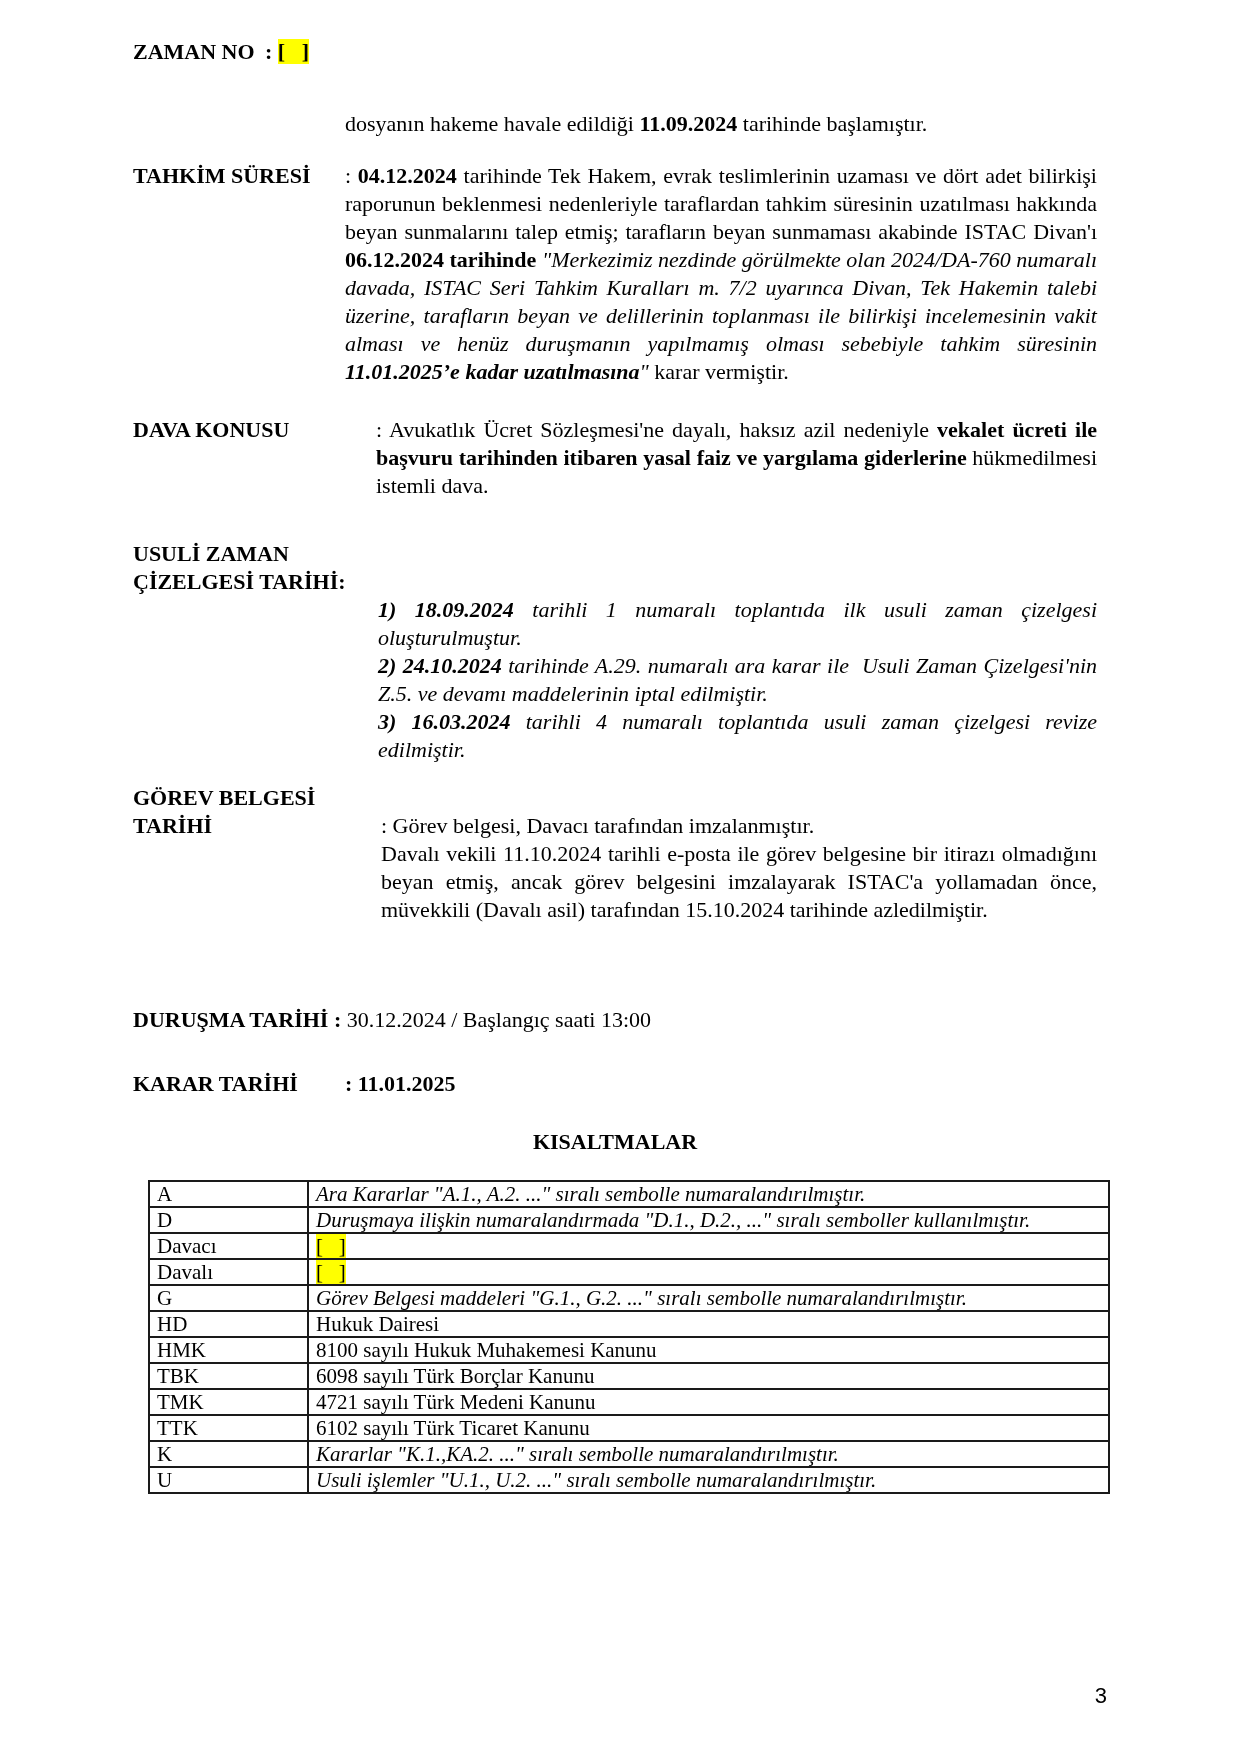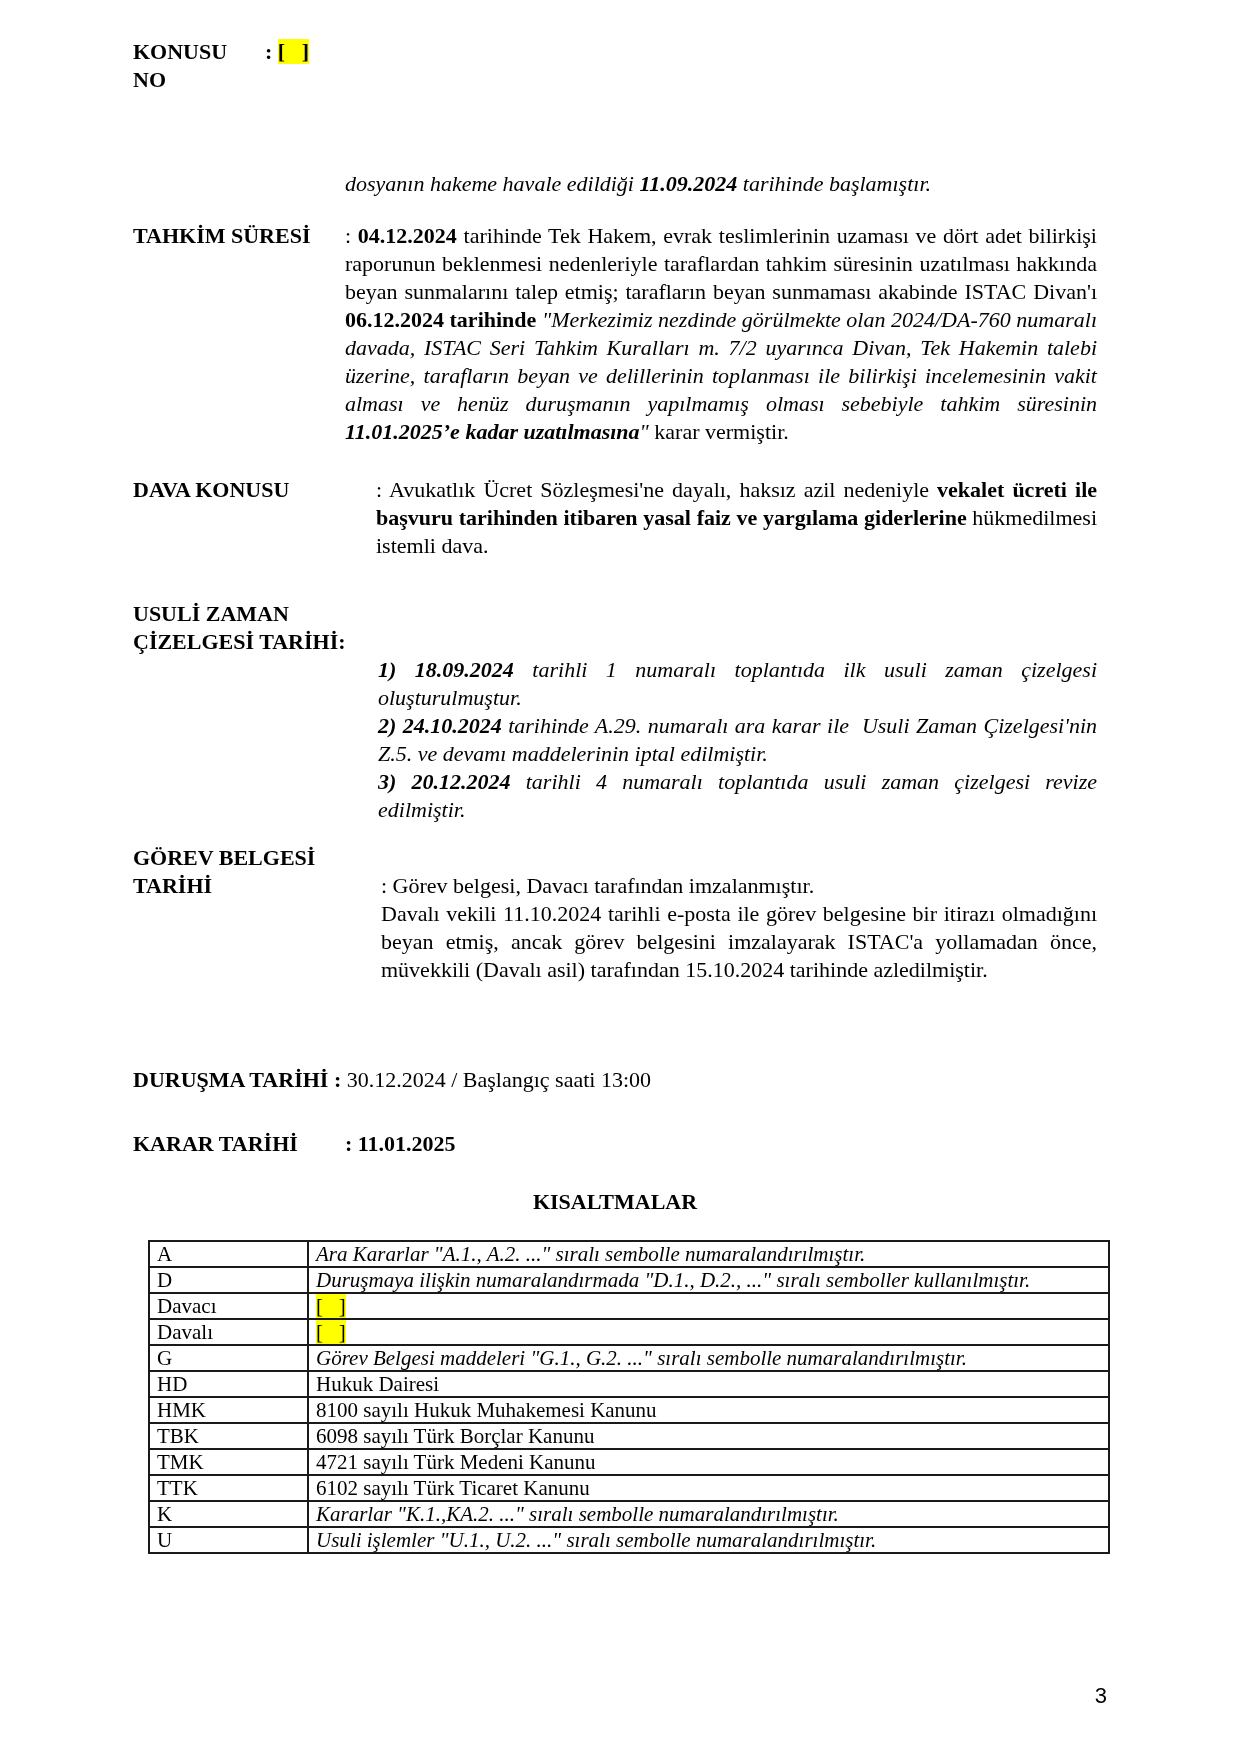--- a/index.html
+++ b/index.html
@@ -9,21 +9,21 @@
     font-size:22px;line-height:28px;
   }
   .page{padding:38px 155px 0 133px;box-sizing:border-box;}
   .b{font-weight:bold;}
   .i{font-style:italic;}
   .hl{background:#ffff00;}
   
   .hdr{display:flex;}
   .hdr-label{width:132px;flex:0 0 132px;font-weight:bold;}
   
-  .intro{margin-top:76px;padding-left:212px;font-style:italic;}
+  .intro{margin-top:44px;padding-left:212px;}
   
   .row{display:flex;}
   .label{width:212px;flex:0 0 212px;font-weight:bold;}
   .body{flex:1;text-align:justify;}
   .sec-tahkim{margin-top:24px;}
   .sec-dava{margin-top:30px;gap:31px;}
   .sec-usuli{margin-top:40px;}
   .usuli-label div{font-weight:bold;}
   .usuli-items{padding-left:245px;font-style:italic;}
   .usuli-items .item{text-align:justify;}
@@ -43,21 +43,21 @@
   
   .pageno{position:absolute;right:145px;bottom:44px;
     font-family:"Liberation Sans","DejaVu Sans",sans-serif;font-size:22px;}
 </style>
 </head>
 <body>
 
 <div class="page">
 
   <div class="hdr">
-    <span class="hdr-label">KONUSU NO</span>
+    <span class="hdr-label">ZAMAN NO</span>
     <span><span class="b">: </span><span class="hl b">[&nbsp;&nbsp;&nbsp;]</span></span>
   </div>
 
   <div class="intro"><span>dosyanın hakeme havale edildiği </span><span class="b">11.09.2024</span><span> tarihinde başlamıştır.</span></div>
 
   <div class="row sec-tahkim">
     <div class="label">TAHKİM SÜRESİ</div>
     <div class="body"><span>: </span><span class="b">04.12.2024</span><span> tarihinde Tek Hakem, evrak teslimlerinin uzaması ve dört adet bilirkişi raporunun beklenmesi nedenleriyle taraflardan tahkim süresinin uzatılması hakkında beyan sunmalarını talep etmiş; tarafların beyan sunmaması akabinde ISTAC Divan'ı </span><span class="b">06.12.2024 tarihinde</span><span> </span><span class="i">"Merkezimiz nezdinde görülmekte olan 2024/DA-760 numaralı davada, ISTAC Seri Tahkim Kuralları m. 7/2 uyarınca Divan, Tek Hakemin talebi üzerine, tarafların beyan ve delillerinin toplanması ile bilirkişi incelemesinin vakit alması ve henüz duruşmanın yapılmamış olması sebebiyle tahkim süresinin </span><span class="b i">11.01.2025’e kadar uzatılmasına</span><span class="i">"</span><span> karar vermiştir.</span></div>
   </div>
 
@@ -68,21 +68,21 @@
 
   <div class="sec-usuli">
     <div class="usuli-label">
       <div>USULİ ZAMAN</div>
       <div>ÇİZELGESİ TARİHİ:</div>
     </div>
     <div class="usuli-items">
 
     <div class="item"><span class="b">1) 18.09.2024</span><span> tarihli 1 numaralı toplantıda ilk usuli zaman çizelgesi oluşturulmuştur.</span></div>
         <div class="item"><span class="b">2) 24.10.2024</span><span> tarihinde A.29. numaralı ara karar ile&nbsp; Usuli Zaman Çizelgesi'nin Z.5. ve devamı maddelerinin iptal edilmiştir.</span></div>
-        <div class="item"><span class="b">3) 20.12.2024</span><span> tarihli 4 numaralı toplantıda usuli zaman çizelgesi revize edilmiştir.</span></div>
+        <div class="item"><span class="b">3) 16.03.2024</span><span> tarihli 4 numaralı toplantıda usuli zaman çizelgesi revize edilmiştir.</span></div>
       </div>
   </div>
 
   <div class="row sec-gorev">
     <div class="label">
       <div>GÖREV BELGESİ</div>
       <div>TARİHİ</div>
     </div>
     <div class="gorev-body">
       <div>: Görev belgesi, Davacı tarafından imzalanmıştır.</div>

